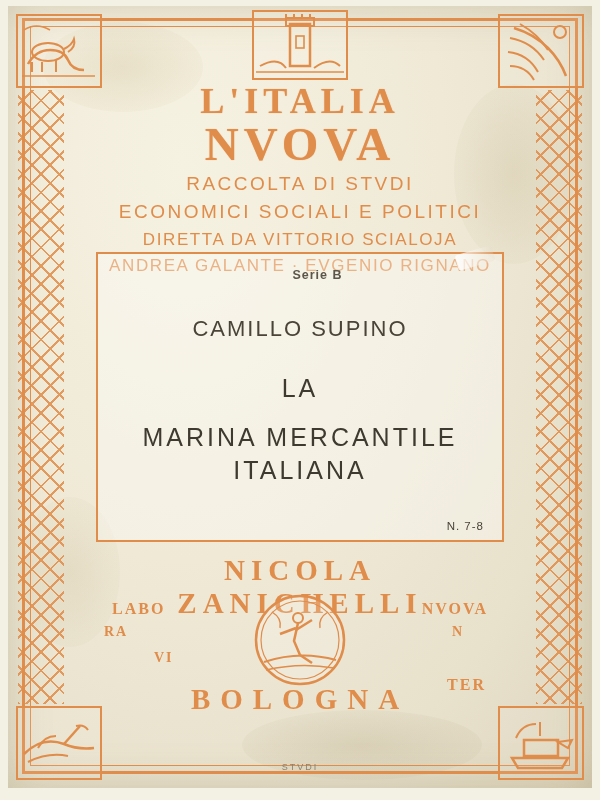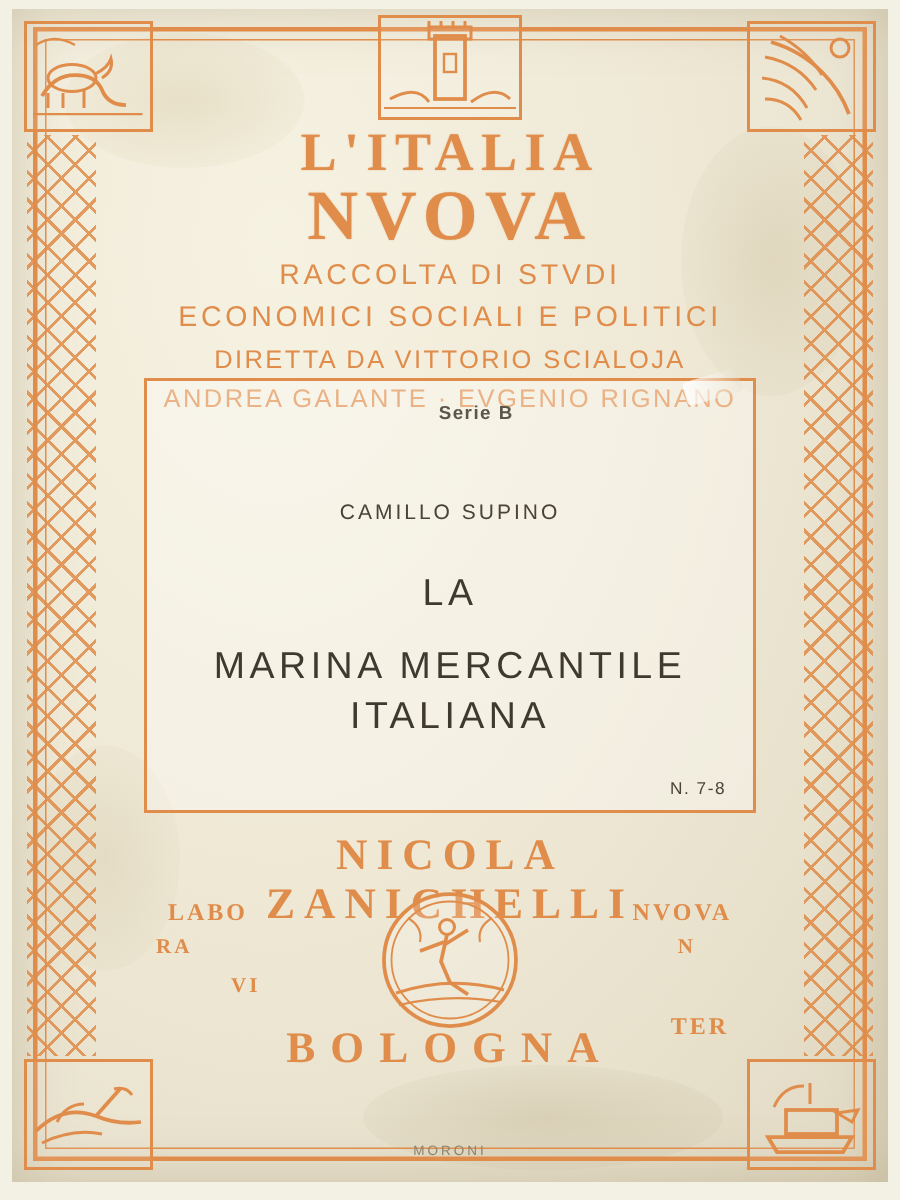--- a/index.html
+++ b/index.html
@@ -153,22 +153,22 @@
     font-weight: bold;
     padding-left: 35px;
   }
   #auspices-note {
     margin-top: 6px;
     font-size: 9.5px;
     letter-spacing: .3px;
     color: #6a6354;
   }
   #author-name {
-    margin-top: 51px;
-    font-size: 14px;
+    margin-top: 34px;
+    font-size: 22px;
     letter-spacing: 2px;
     color: #4a4438;
   }
   .work-title {
     color: #3f3a30;
     letter-spacing: 3px;
   }
   #work-title-1 { margin-top: 32px; font-size: 25px; }
   #work-title-2 { margin-top: 20px; font-size: 25px; }
   #work-title-3 { margin-top: 4px; font-size: 25px; }
@@ -369,17 +369,17 @@
       <div class="motto-word" id="motto-ra">RA</div>
       <div class="motto-word" id="motto-vi">VI</div>
       <div class="motto-word" id="motto-fide">NVOVA</div>
       <div class="motto-word" id="motto-n">N</div>
       <div class="motto-word" id="motto-ter">TER</div>
 
       <div id="publisher-city">BOLOGNA</div>
     </div>
 
     <div id="printer-mark-wrap">
-      <span id="printer-mark">MORONI</span>
+      <span id="printer-mark">STVDI</span>
     </div>
 
   </div>
 </div>
 
 </body></html>

